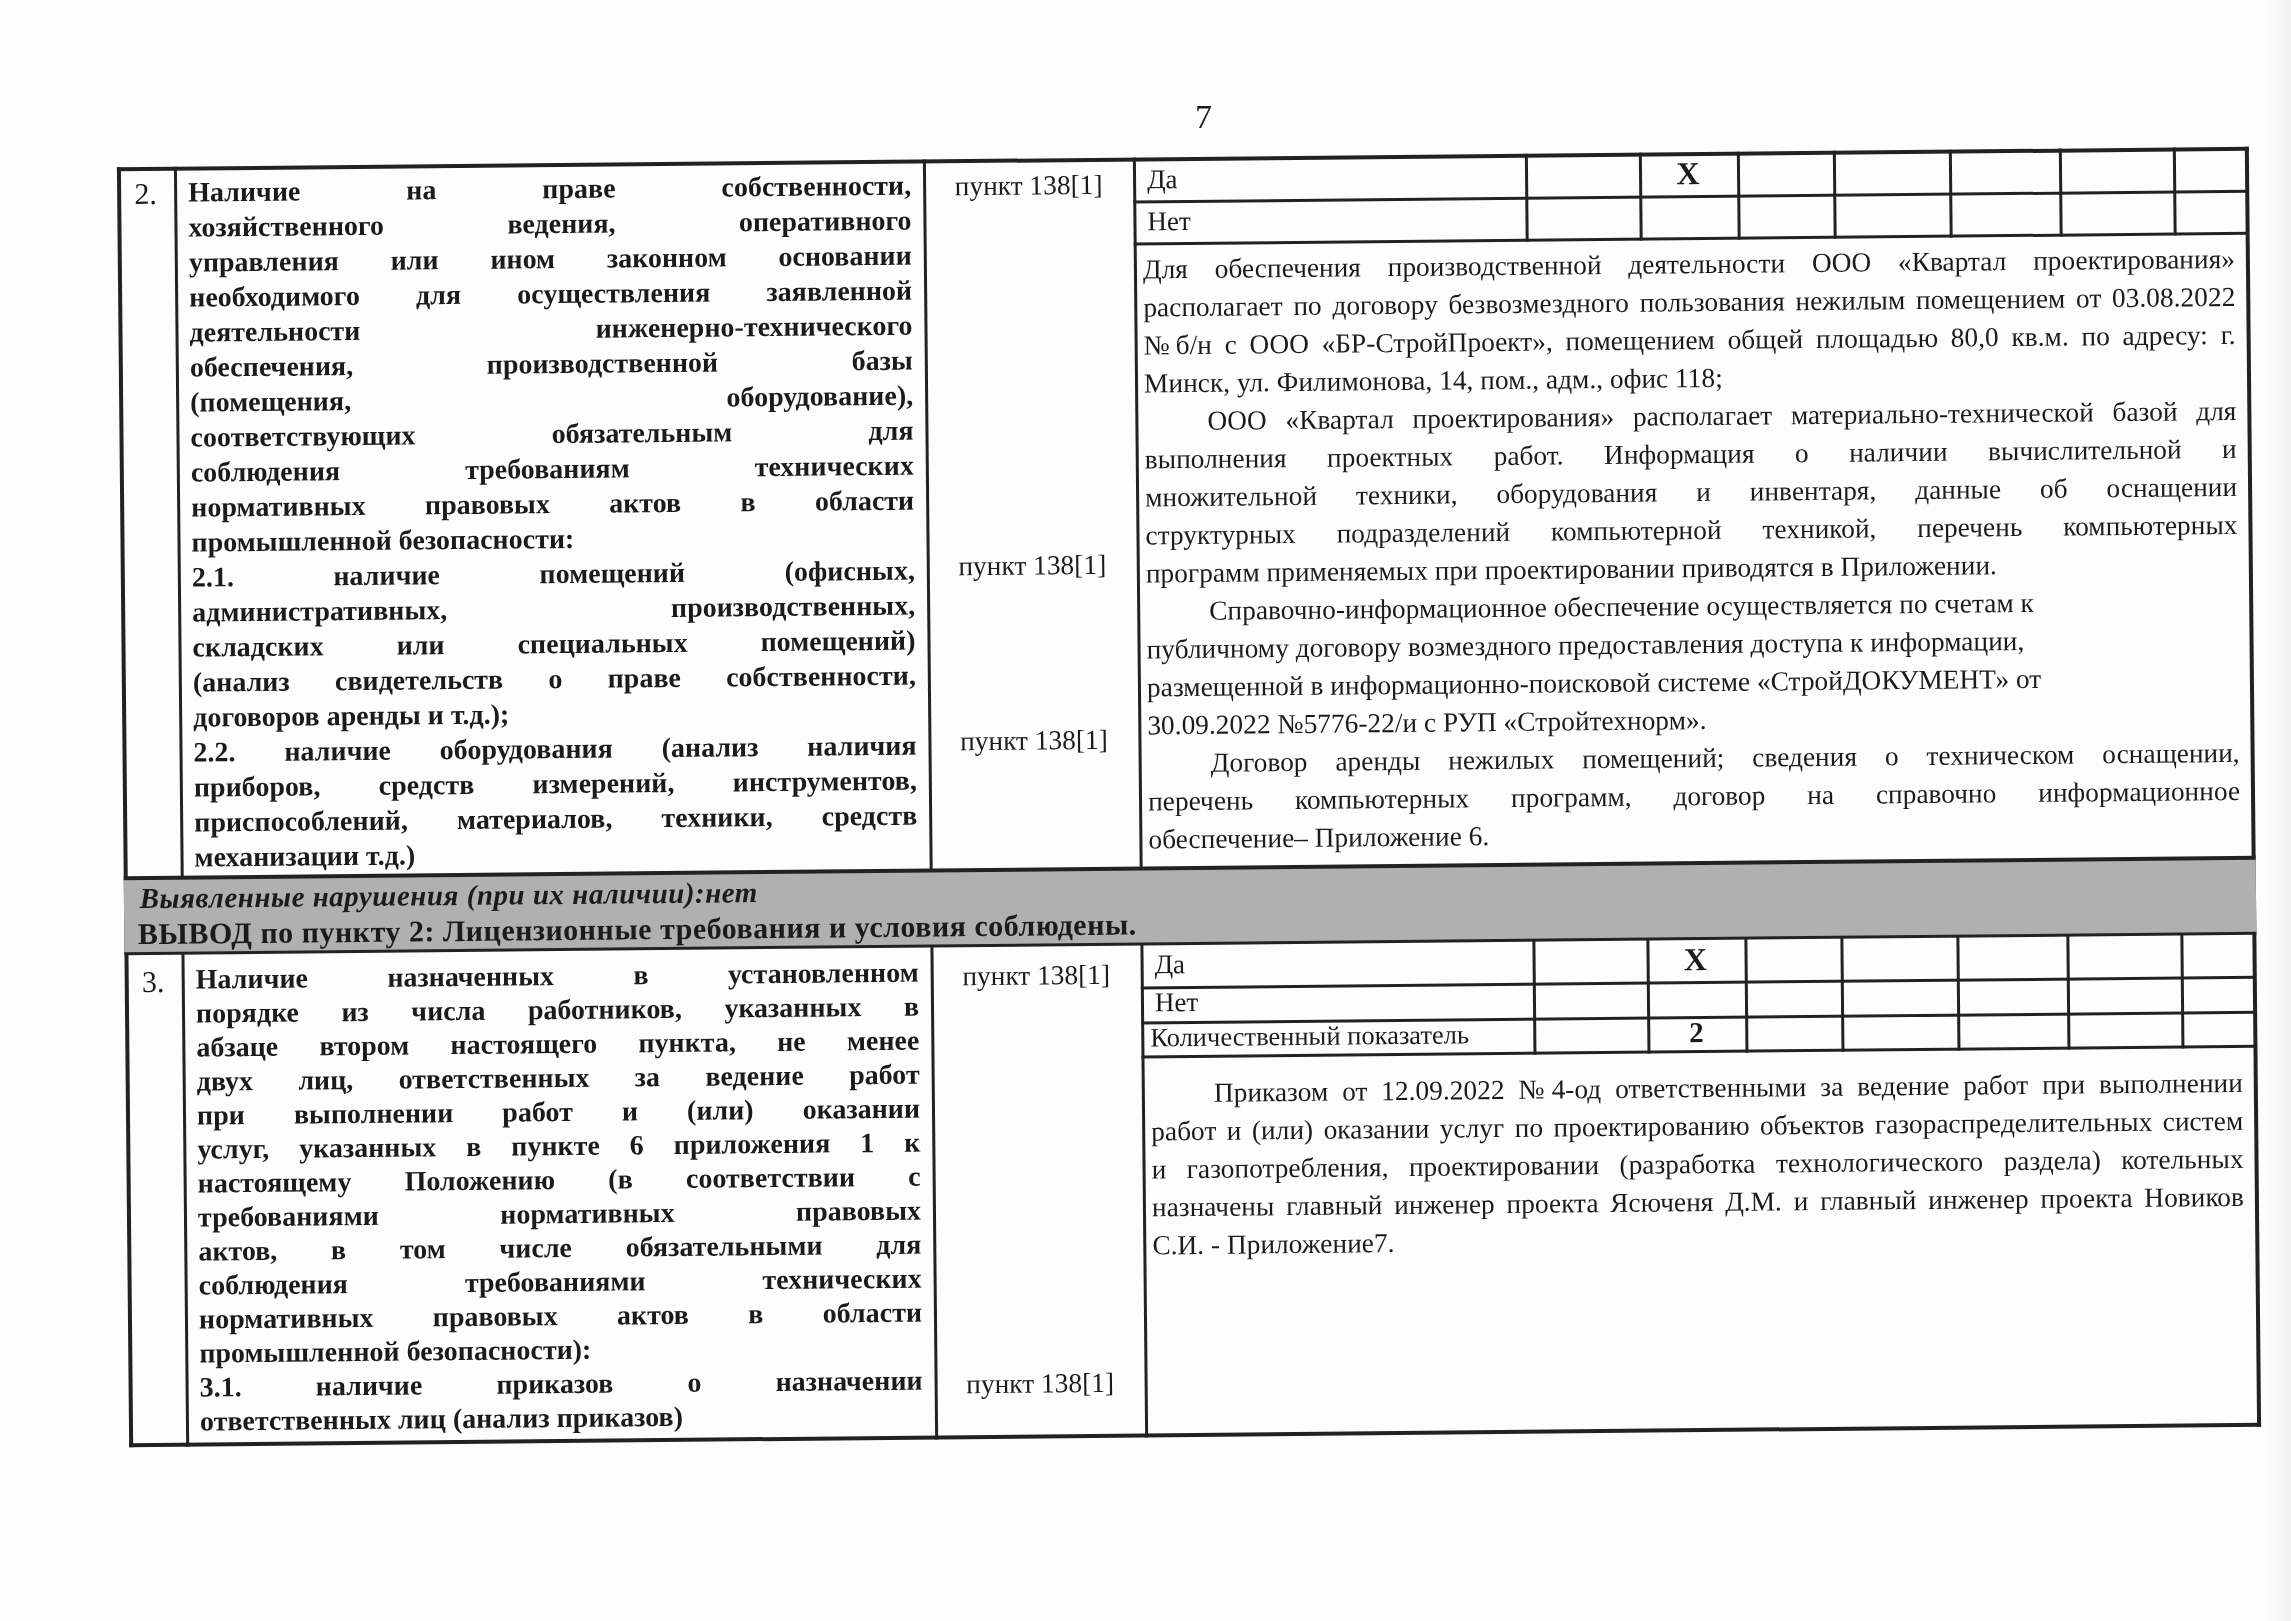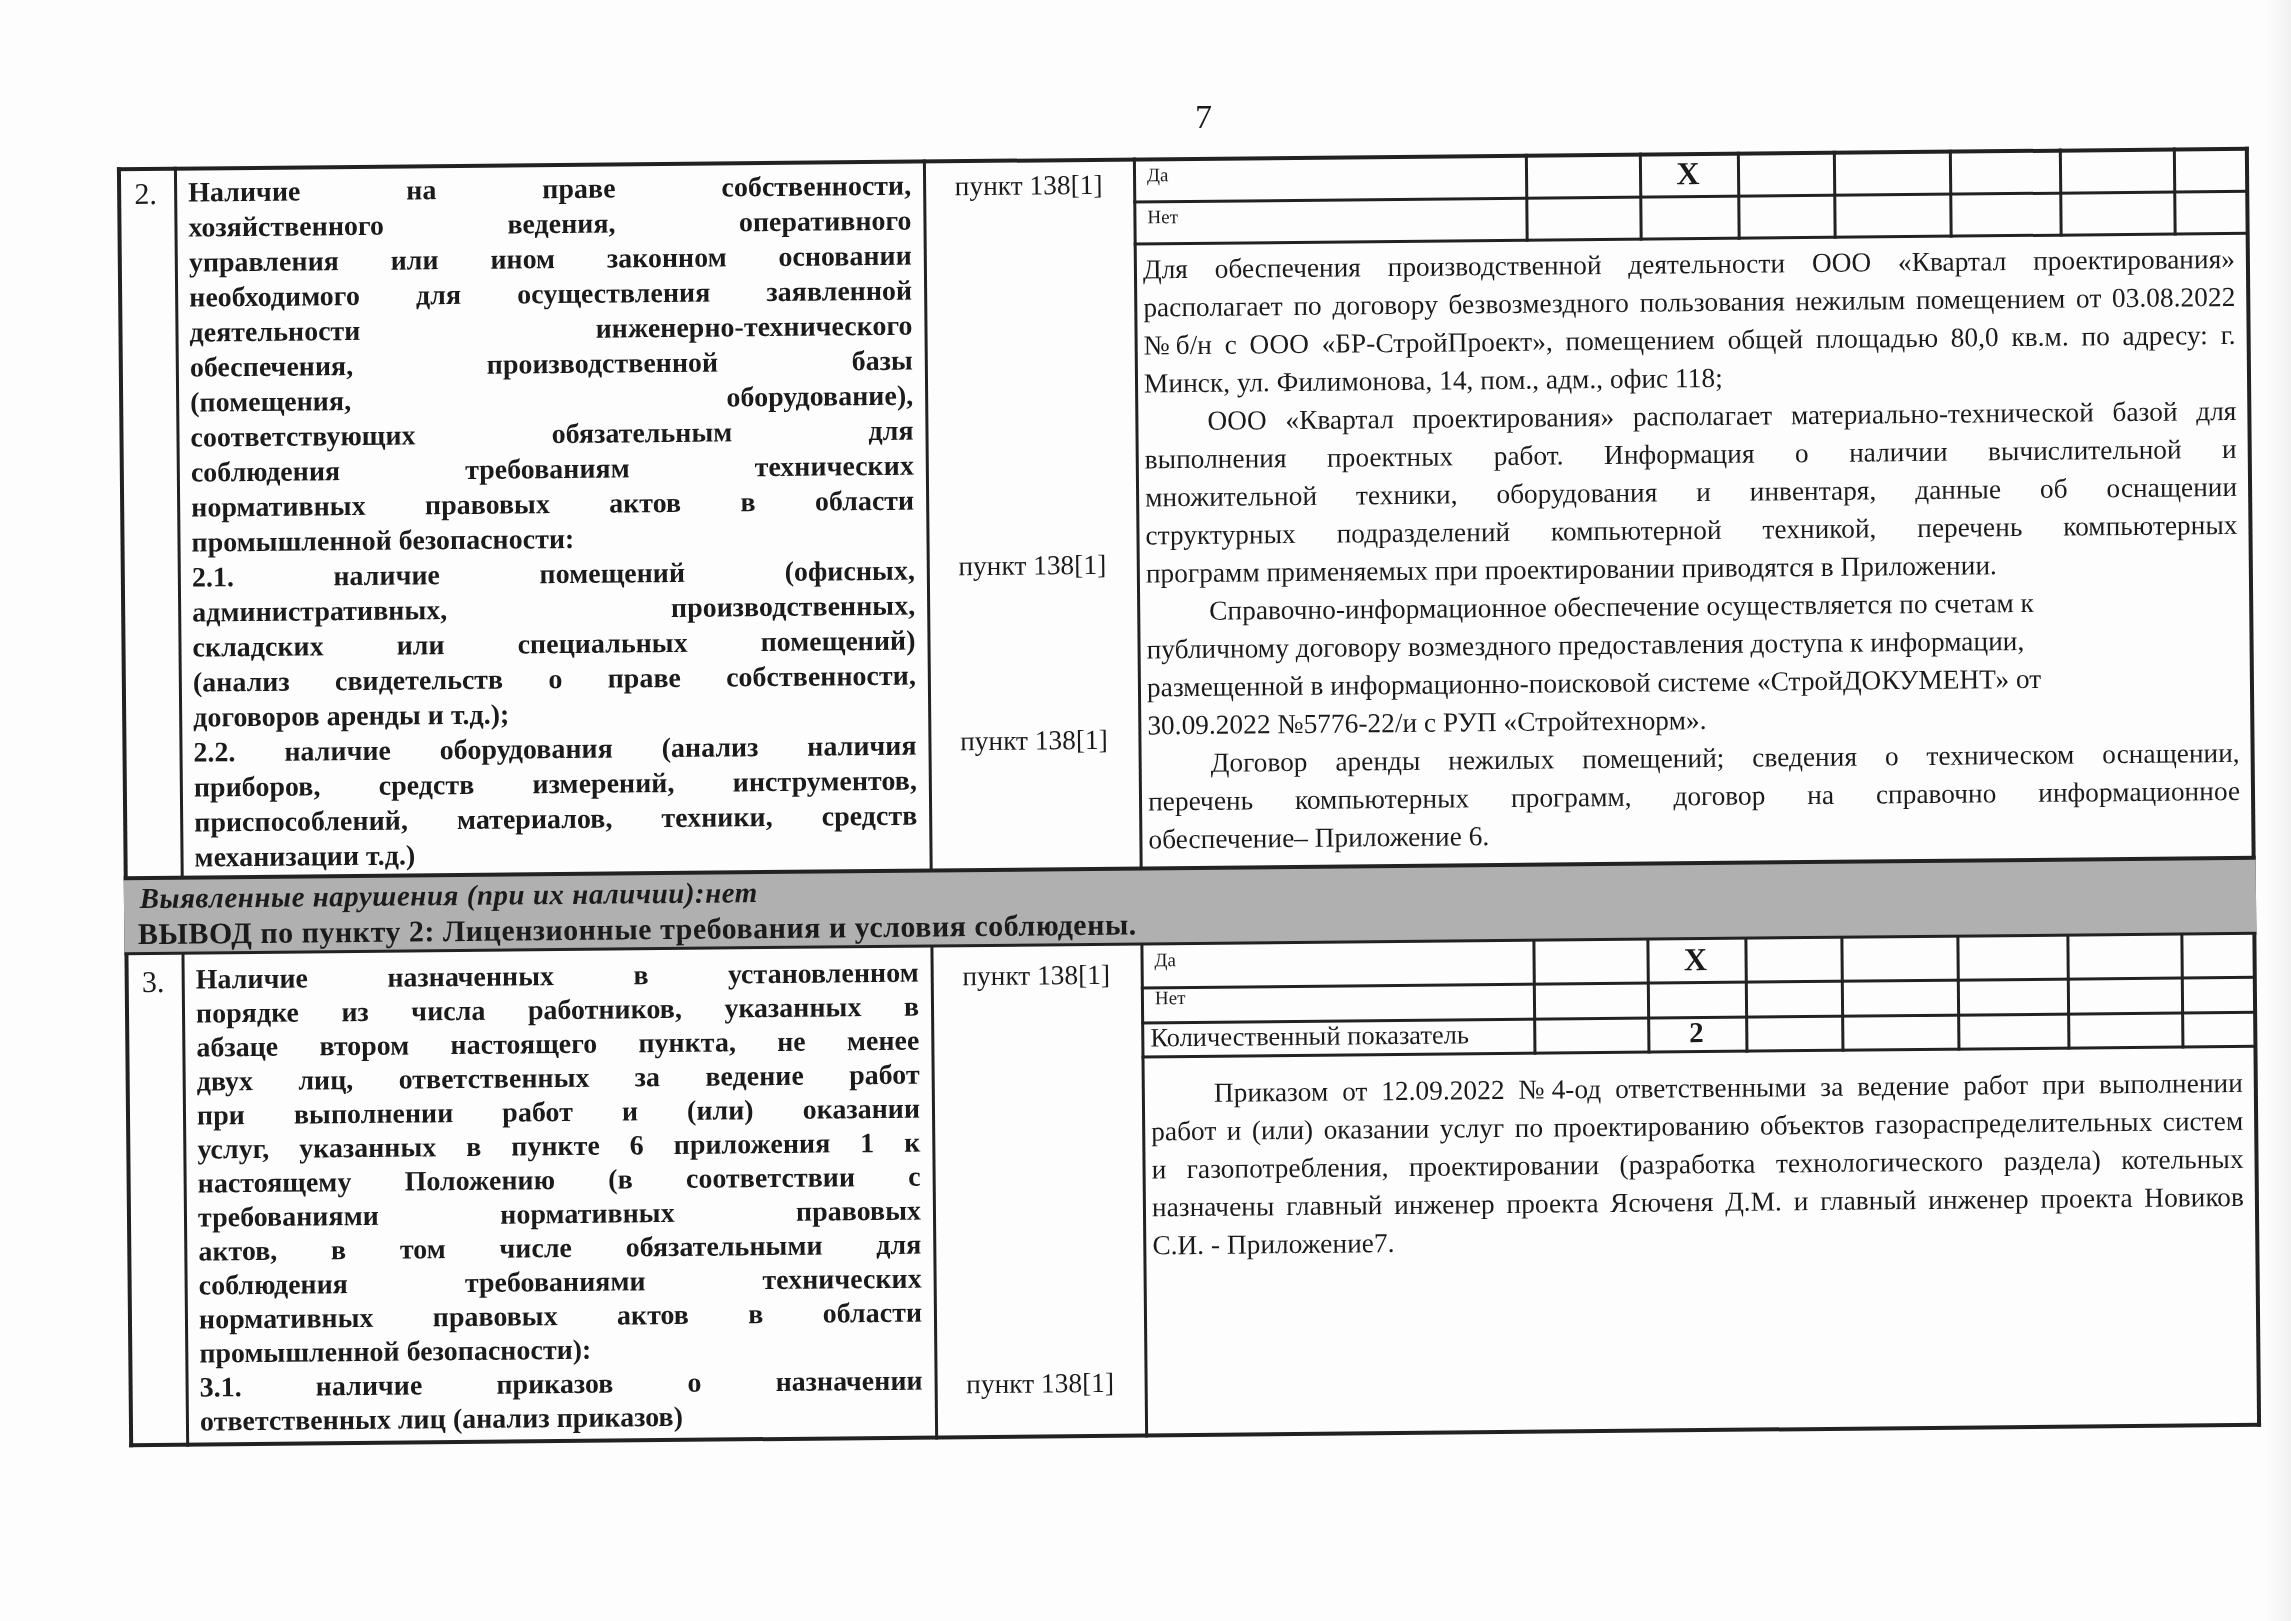--- a/index.html
+++ b/index.html
@@ -13,21 +13,21 @@
   .page-number{position:absolute;left:1181px;top:98px;width:45px;
     font-size:34px;text-align:center;}
   .doc-table{position:absolute;left:123px;top:157px;width:2132px;height:1280px;
     transform:rotate(-0.55deg);transform-origin:50% 50%;}
   .vl,.hl{position:absolute;background:#222;}
   .blk{position:absolute;}
   .num-cell{font-size:30px;text-align:center;width:57px;}
   .desc{font-weight:bold;font-size:28px;line-height:35px;width:723px;}
   .desc3{line-height:34px;}
   .ref{font-size:27.4px;width:211px;text-align:center;}
-  .ans{font-size:19px;}
+  .ans{font-size:27px;}
   .qtylabel{font-size:26.5px;}
   .mark{font-weight:bold;font-size:32px;width:98px;text-align:center;}
   .markval{font-weight:bold;font-size:29px;width:98px;text-align:center;}
   .find{font-size:27.4px;line-height:38px;width:1092px;}
   .para{margin:0;}
   .just .tline:not(.last){text-align:justify;text-align-last:justify;}
   .ind .tline:first-child{text-indent:63px;}
   .band{position:absolute;left:0;top:711px;width:2132px;height:76px;background:#b0b0b0;}
   .band-line1{position:absolute;left:15.7px;top:715px;font-size:29px;font-weight:bold;
     font-style:italic;letter-spacing:0.5px;}

